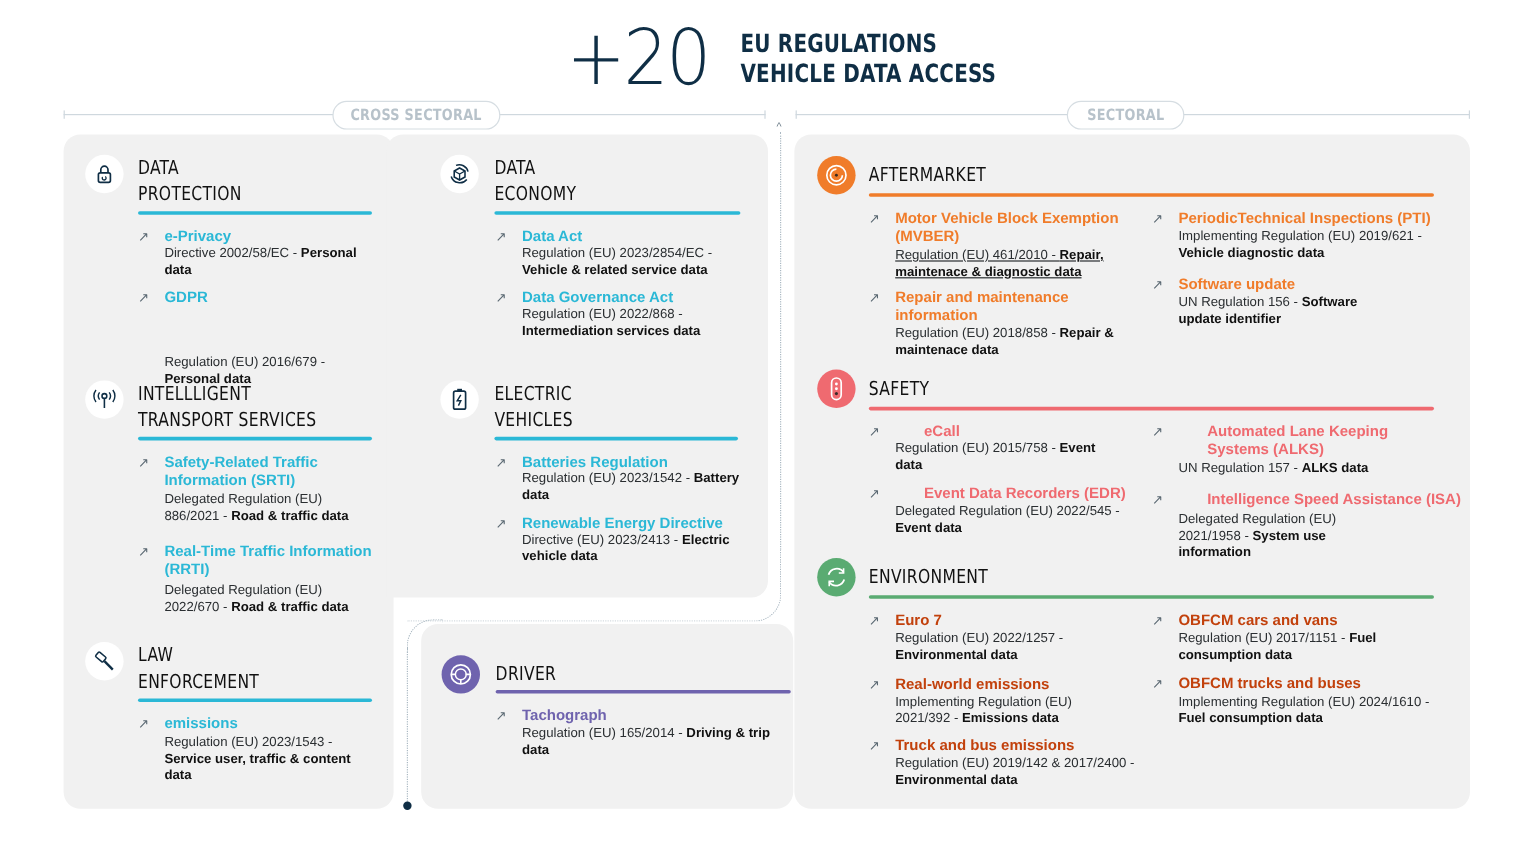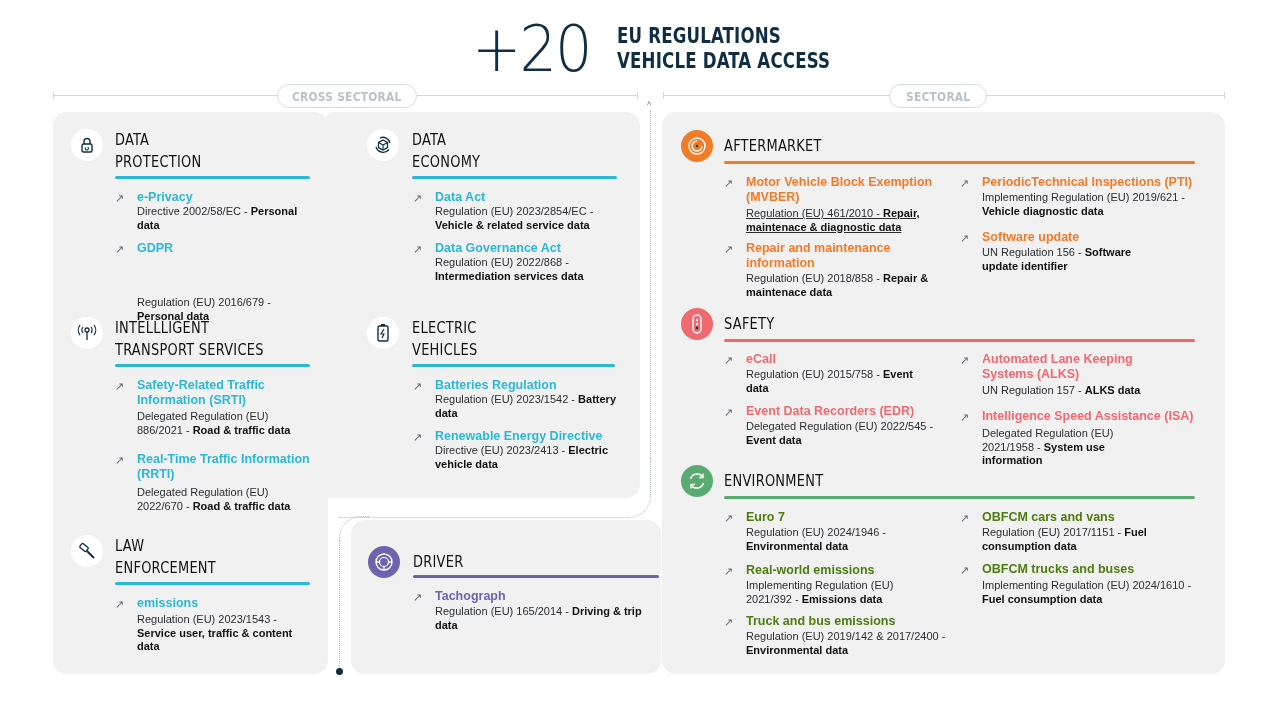--- a/index.html
+++ b/index.html
@@ -29,22 +29,22 @@
 
   .item { position: absolute; width: 200px; }
   .item .arrow { position: absolute; left: 0; top: 1px; font-size: 11px; color: #5a6872; line-height: 14px; }
   .item .name { position: absolute; left: 22px; top: 0; font-size: 12.5px; font-weight: 700; line-height: 15px; }
   .item .desc { position: absolute; left: 22px; font-size: 11px; line-height: 13.5px; color: #2a2e31; }
   .item .desc b { font-weight: 700; color: #111; }
 
   .cyan { color: #2bb8d6; }
   .purple { color: #6f63ae; }
   .orange { color: #f07c2a; }
-  .red { color: #ef6a70; }
-  .green { color: #4d7c0f; }
+  .red { color: #ef6a70; margin-left: 24px; }
+  .green { color: #c2410c; }
 </style>
 </head>
 <body>
 
 <div class="header">
   <div class="big-num">+20</div>
   <div class="title-lines">
     <div>EU REGULATIONS</div>
     <div>VEHICLE DATA ACCESS</div>
   </div>
@@ -287,21 +287,21 @@
         <path d="M17 3.5v4h-4" fill="none" stroke="#fff" stroke-width="1.3"></path>
         <path d="M5 18.5v-4h4" fill="none" stroke="#fff" stroke-width="1.3"></path>
       </svg>
   </div>
   <div class="sec-title" style="left:43px; top:5px;">ENVIRONMENT</div>
   <div class="sec-rule" style="left:43px; top:31px; width:471px; background:#5aab72;"></div>
 </div>
 <div class="item" style="left:724px; top:510px; width:220px;">
   <span class="arrow">↗</span>
   <span class="name green">Euro 7</span>
-  <div class="desc" style="top:16px; width:170px;"><span>Regulation (EU) 2024/1946 - </span><b>Environmental data</b></div>
+  <div class="desc" style="top:16px; width:170px;"><span>Regulation (EU) 2022/1257 - </span><b>Environmental data</b></div>
 </div>
 <div class="item" style="left:724px; top:563px; width:220px;">
   <span class="arrow">↗</span>
   <span class="name green">Real-world emissions</span>
   <div class="desc" style="top:16px; width:170px;"><span>Implementing Regulation (EU) 2021/392 - </span><b>Emissions data</b></div>
 </div>
 <div class="item" style="left:724px; top:614px; width:230px;">
   <span class="arrow">↗</span>
   <span class="name green">Truck and bus emissions</span>
   <div class="desc" style="top:16px; width:210px;"><span>Regulation (EU) 2019/142 &amp; 2017/2400 - </span><b>Environmental data</b></div>

